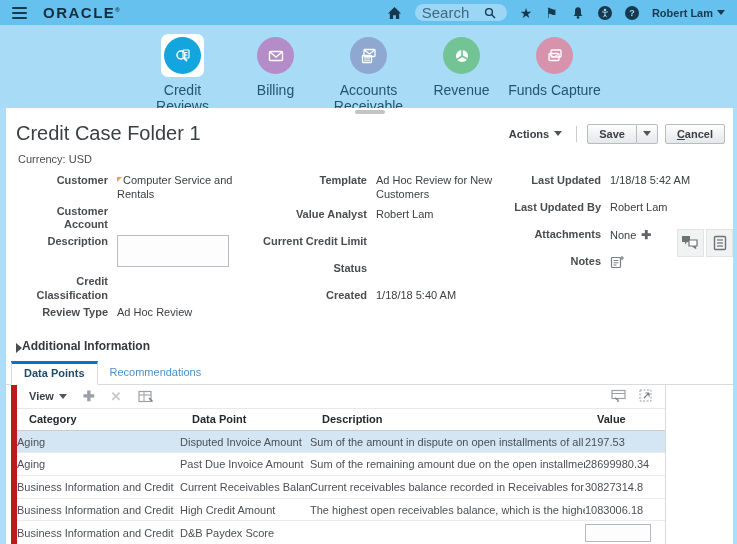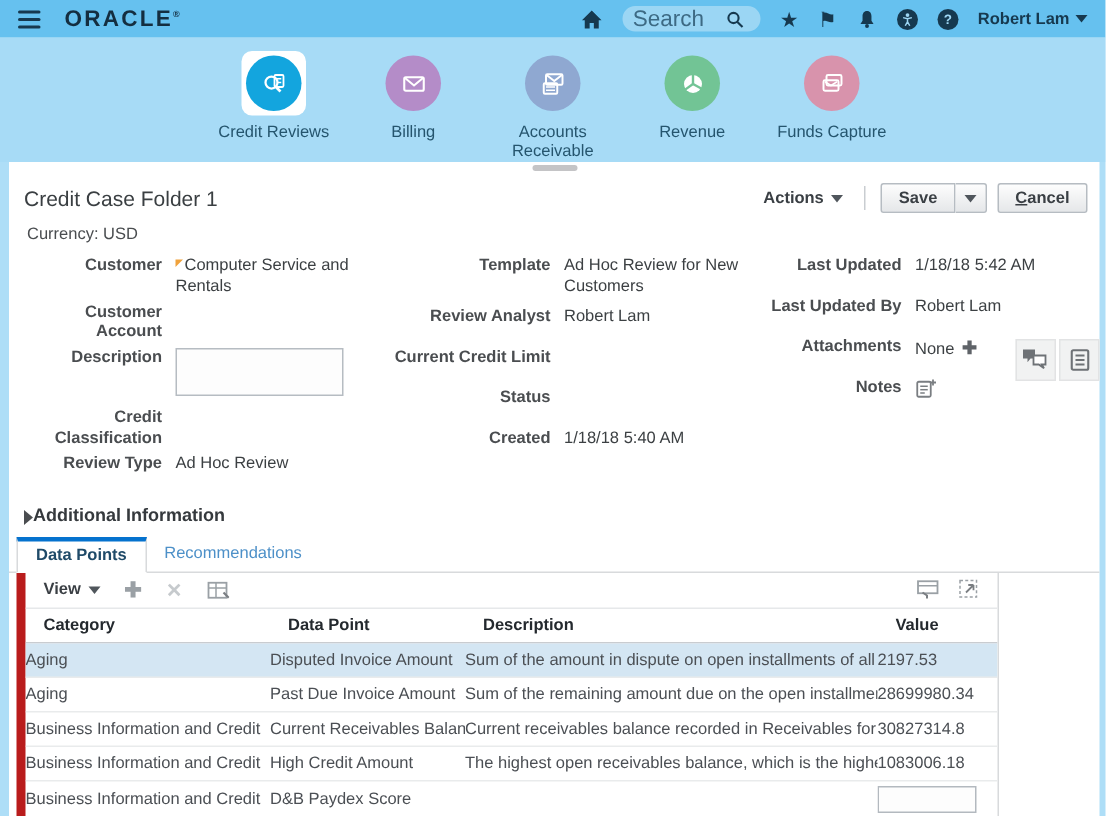--- a/index.html
+++ b/index.html
@@ -48,30 +48,30 @@
     display: flex; justify-content: center; align-items: flex-start;
     padding-top: 9px; gap: 0;
   }
   .sb-item { width: 93px; display: flex; flex-direction: column; align-items: center; cursor: pointer; }
   .sb-tile { padding: 3px; border-radius: 7px; }
   .sb-tile.selected { background: #ffffff; }
   .sb-circle {
     width: 37px; height: 37px; border-radius: 50%;
     display: flex; align-items: center; justify-content: center;
   }
-  .sb-label { margin-top: 5px; font-size: 11px; color: #25556e; text-align: center; line-height: 1.15; }
+  .sb-label { margin-top: 5px; font-size: 14px; color: #25556e; text-align: center; line-height: 1.15; }
   
   .content {
     position: absolute; left: 6px; right: 4px; top: 108px; bottom: 0;
     background: #ffffff; display: flex; flex-direction: column;
   }
   .scroll-pill { width: 30px; height: 4px; border-radius: 2px; background: #c4c4c6; margin: 2px auto 0; }
   
   .page-header { display: flex; align-items: center; padding: 8px 8px 4px 10px; }
-  .page-title { font-size: 14px; color: #3a3f42; }
+  .page-title { font-size: 20px; color: #3a3f42; }
   .header-actions { margin-left: auto; display: flex; align-items: center; gap: 7px; }
   .menu-btn { display: flex; align-items: center; gap: 5px; font-size: 11px; font-weight: bold; color: #3a3f44; cursor: pointer; padding: 2px 4px; }
   .tri-down { width: 0; height: 0; border-left: 4px solid transparent; border-right: 4px solid transparent; border-top: 5px solid #50565c; }
   .vsep { width: 1px; height: 16px; background: #c9cdd1; margin: 0 3px; }
   .btn {
     background: linear-gradient(#fdfdfd, #e5e7e9);
     border: 1px solid #b6bcc2; border-radius: 2px;
     font-size: 11px; font-weight: bold; color: #3a3f44;
     padding: 3px 11px; cursor: pointer; font-family: "Liberation Sans", sans-serif;
   }
@@ -295,21 +295,21 @@
         <div class="fvalue">Ad Hoc Review</div>
       </div>
     </div>
 
     <div class="fcol col2">
       <div class="frow" style="min-height:34px;">
         <div class="flabel">Template</div>
         <div class="fvalue">Ad Hoc Review for New Customers</div>
       </div>
       <div class="frow">
-        <div class="flabel">Review Analyst</div>
+        <div class="flabel">Value Analyst</div>
         <div class="fvalue">Robert Lam</div>
       </div>
       <div class="frow">
         <div class="flabel">Current Credit Limit</div>
         <div class="fvalue"></div>
       </div>
       <div class="frow">
         <div class="flabel">Status</div>
       </div>
       <div class="frow">

